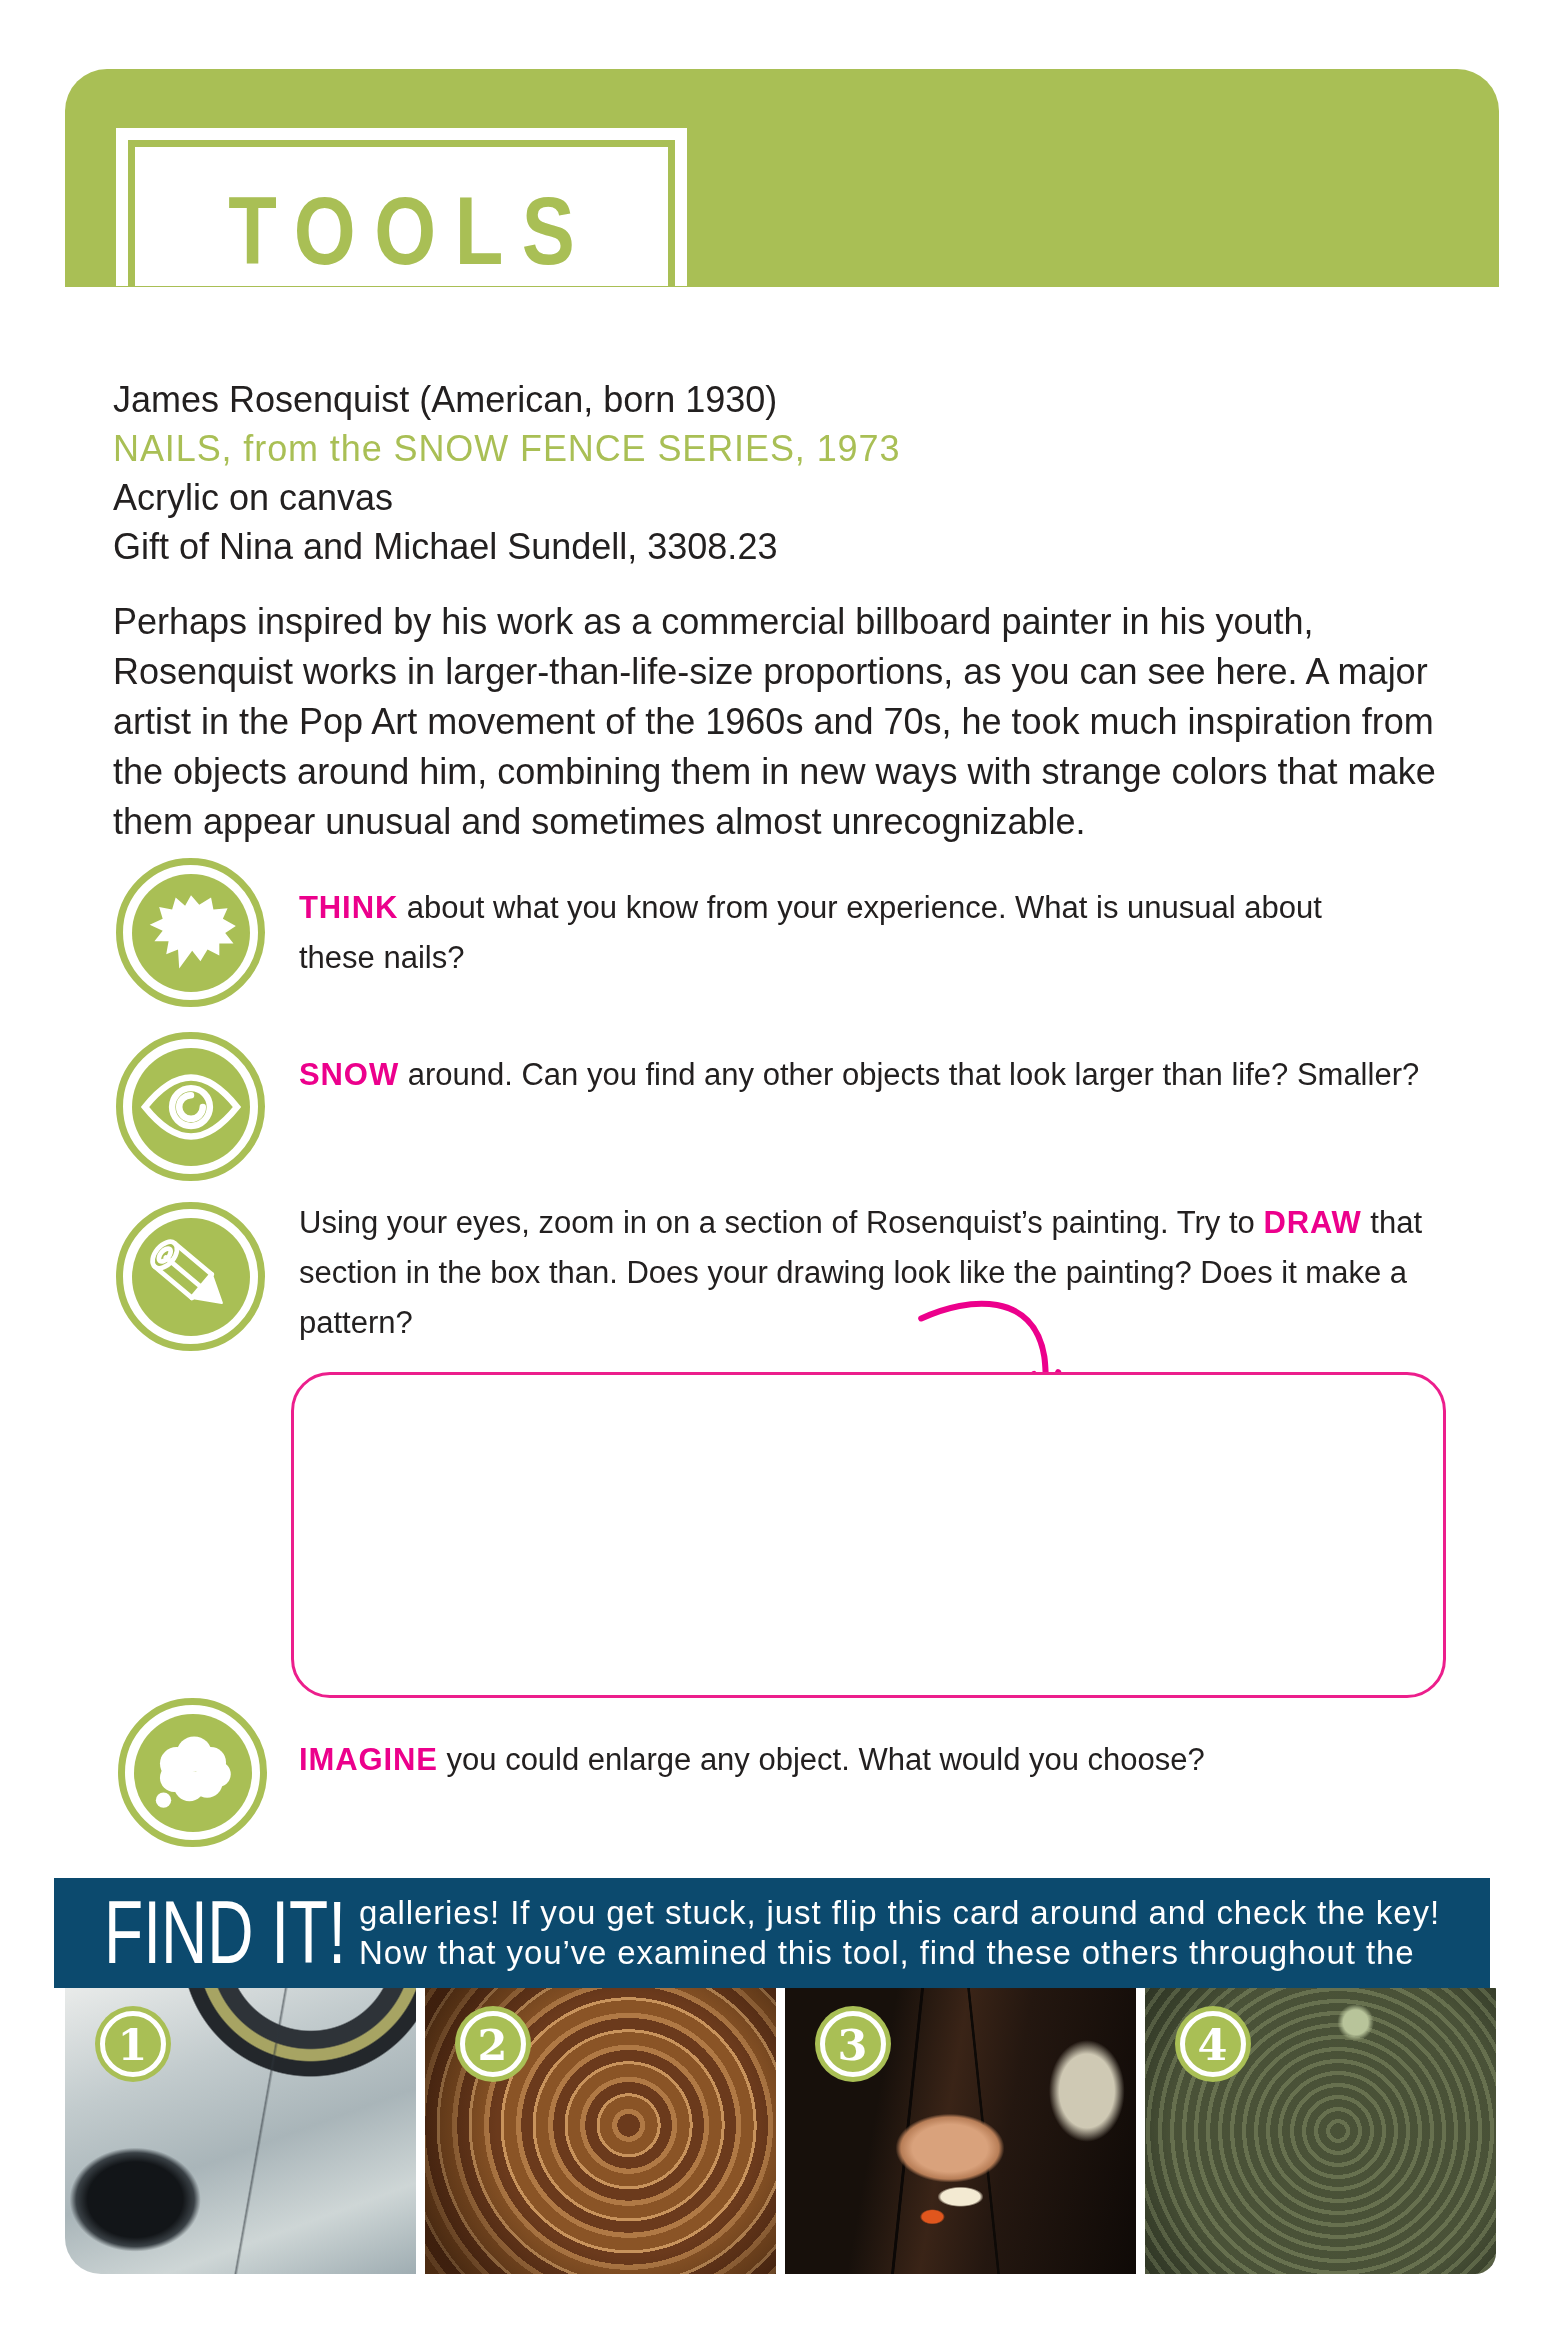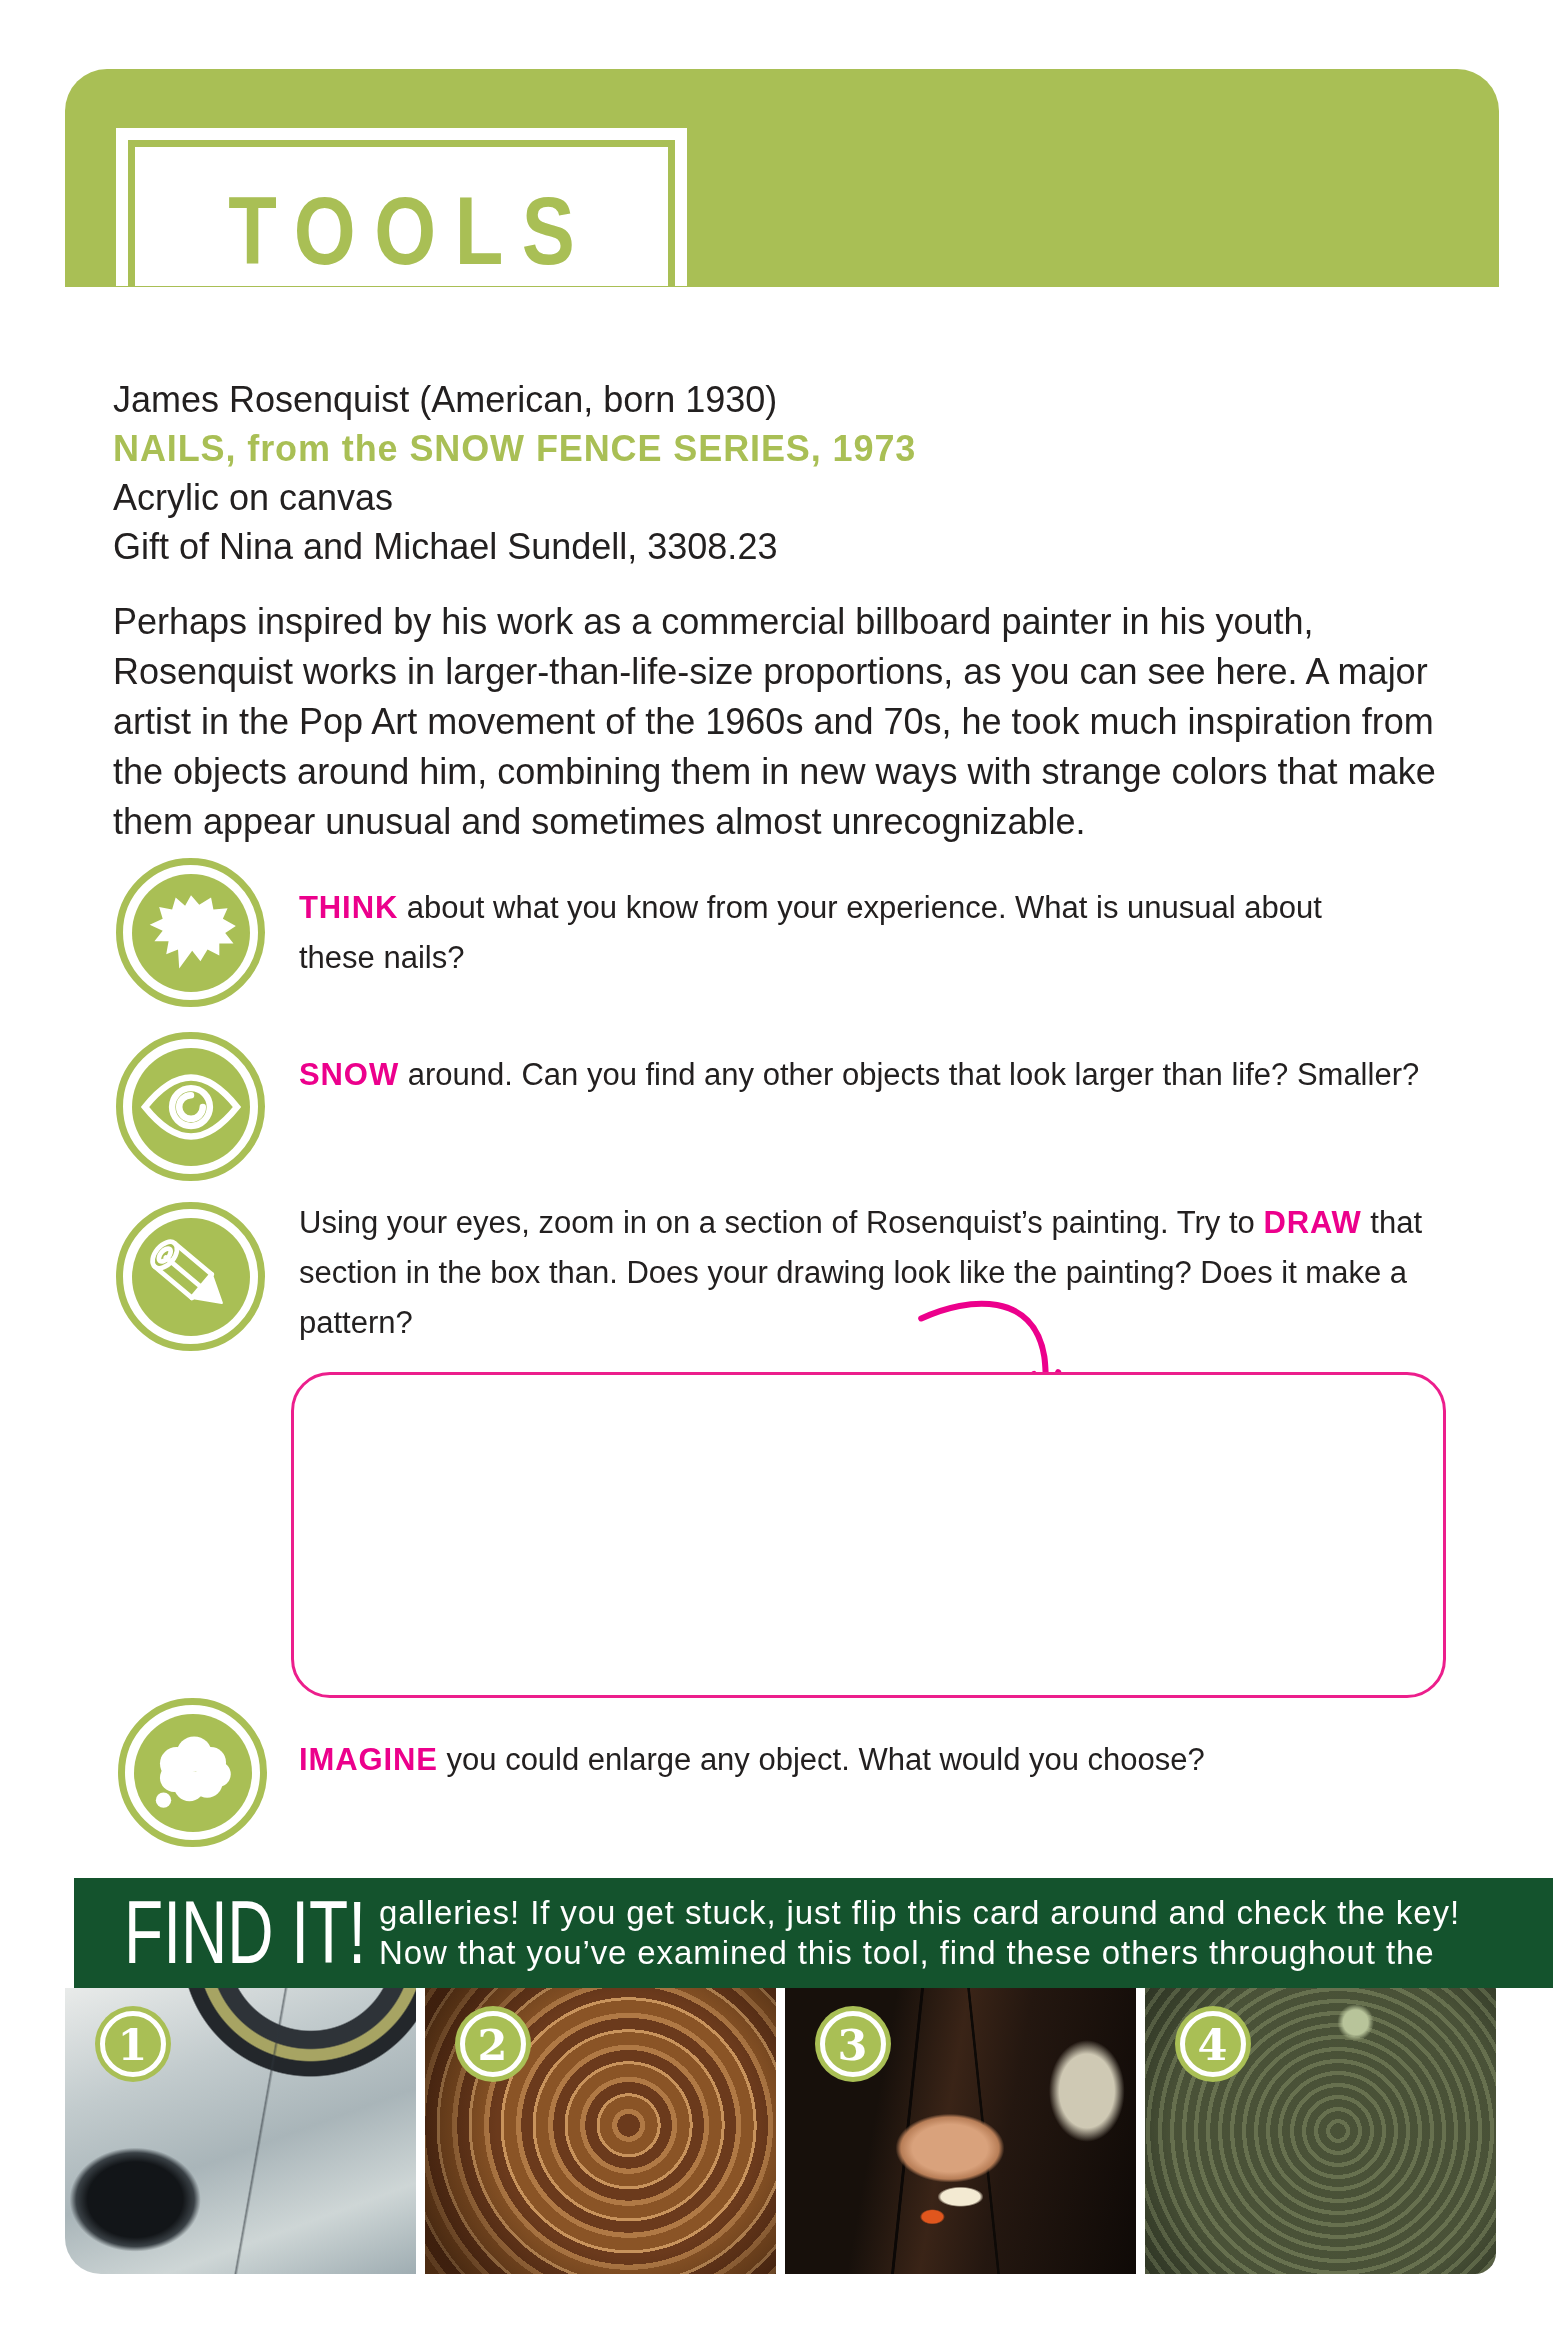--- a/index.html
+++ b/index.html
@@ -20,38 +20,38 @@
     border:7px solid #a9bf55;border-bottom:none;
   }
   .tools-title{
     position:absolute;left:0;right:0;bottom:7px;text-align:center;
     color:#a9bf55;font-weight:bold;font-size:97px;line-height:1;
     letter-spacing:22.6px;transform:scaleX(.82);transform-origin:center bottom;
     text-indent:22.6px;white-space:nowrap;
   }
   
   .info{position:absolute;left:113px;top:375px;font-size:36px;line-height:49px;}
-  .info .t{color:#a9bf55;font-weight:bold;letter-spacing:0.9px;}
+  .info .t{color:#a9bf55;font-weight:normal;letter-spacing:0.9px;}
   
   .intro{position:absolute;left:113px;top:597px;width:1323px;font-size:36px;line-height:50px;}
   
   .act-icon{position:absolute;width:135px;height:135px;border:7px solid #a9bf55;border-radius:50%;background:#fff;}
   .act-icon .disc{position:absolute;left:8.7px;top:8.7px;width:118px;height:118px;border-radius:50%;background:#a9bf55;}
   .act-icon svg{position:absolute;left:8.7px;top:8.7px;width:118px;height:118px;}
   
   .act-text{position:absolute;font-size:31px;line-height:50px;}
   .kw{color:#ec008c;font-weight:bold;letter-spacing:0.9px;}
   
   .draw-box{
     position:absolute;left:291px;top:1372px;width:1155px;height:326px;
     border:3.5px solid #ec1e8c;border-radius:39px;background:#fff;box-sizing:border-box;
   }
   .arrow-svg{position:absolute;left:902px;top:1289px;width:191px;height:130px;}
   
-  .findit-banner{position:absolute;left:74px;top:1878px;width:1436px;height:110px;background:#14532d;padding-left:43px;}
+  .findit-banner{position:absolute;left:54px;top:1878px;width:1436px;height:110px;background:#0c4a6e;}
   .findit-heading{
     position:absolute;left:50px;top:10.4px;color:#ffffff;font-size:89px;line-height:1;
     transform:scaleX(.72);transform-origin:left top;white-space:nowrap;font-weight:normal;
   }
   .findit-desc{position:absolute;left:305px;top:14.7px;color:#ffffff;font-size:33px;line-height:40px;letter-spacing:0.9px;}
   .findit-desc span{display:block;}
   
   .thumb{position:absolute;top:1988px;width:351px;height:286px;overflow:hidden;}
   .thumb-1{left:65px;border-radius:0 0 0 36px;
     background:

